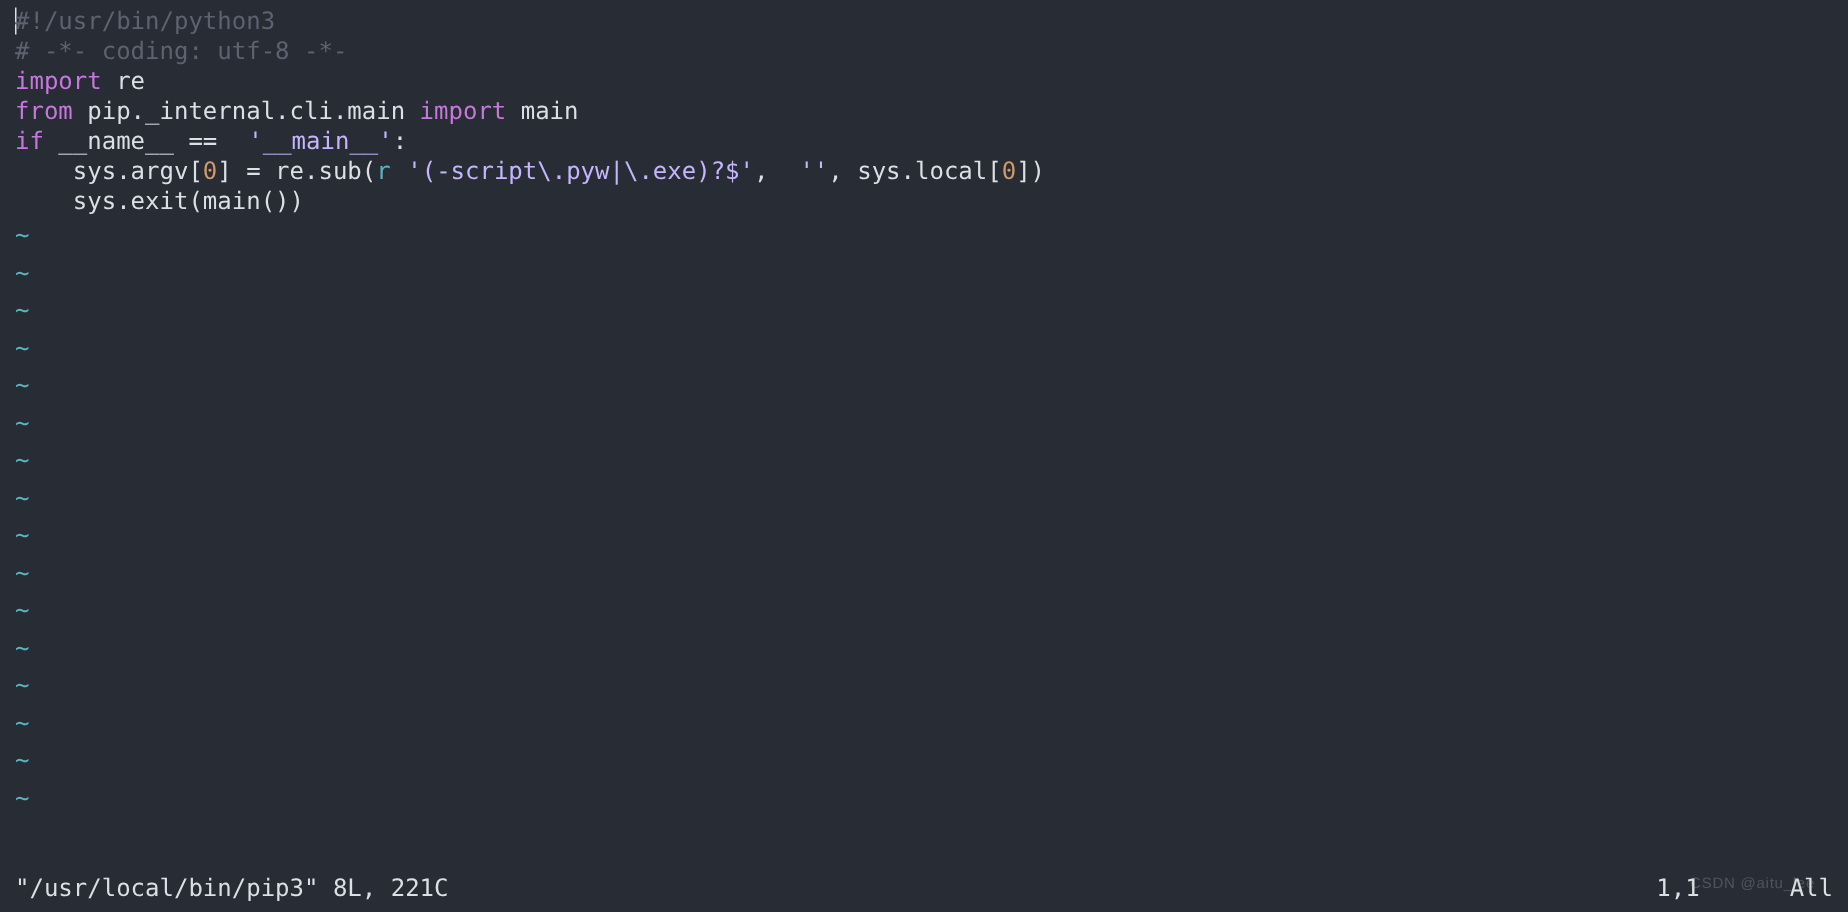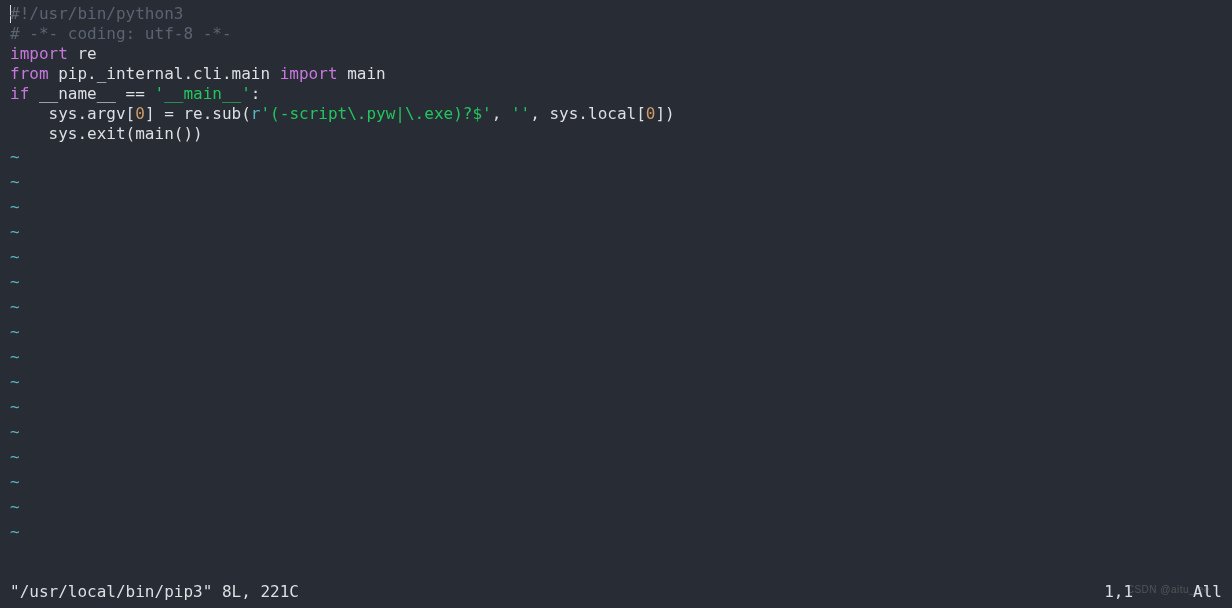--- a/index.html
+++ b/index.html
@@ -29,21 +29,21 @@
     color: #dcdfe4;
     display: flex;
     justify-content: space-between;
     white-space: pre;
   }
   .status-left { flex: 1; }
   .status-right { display: flex; gap: 60px; }
   .comment { color: #5c6370; }
   .keyword { color: #c678dd; }
   .number  { color: #d19a66; }
-  .string  { color: #22c55e; }
+  .string  { color: #c4b5fd; margin-left: 11px; }
   .raw-prefix { color: #56b6c2; }
   .default { color: #dcdfe4; }
   .cursor {
     display: inline-block;
     width: 1px;
     height: 18px;
     background: #dcdfe4;
     vertical-align: text-bottom;
     margin-right: -1px;
   }

